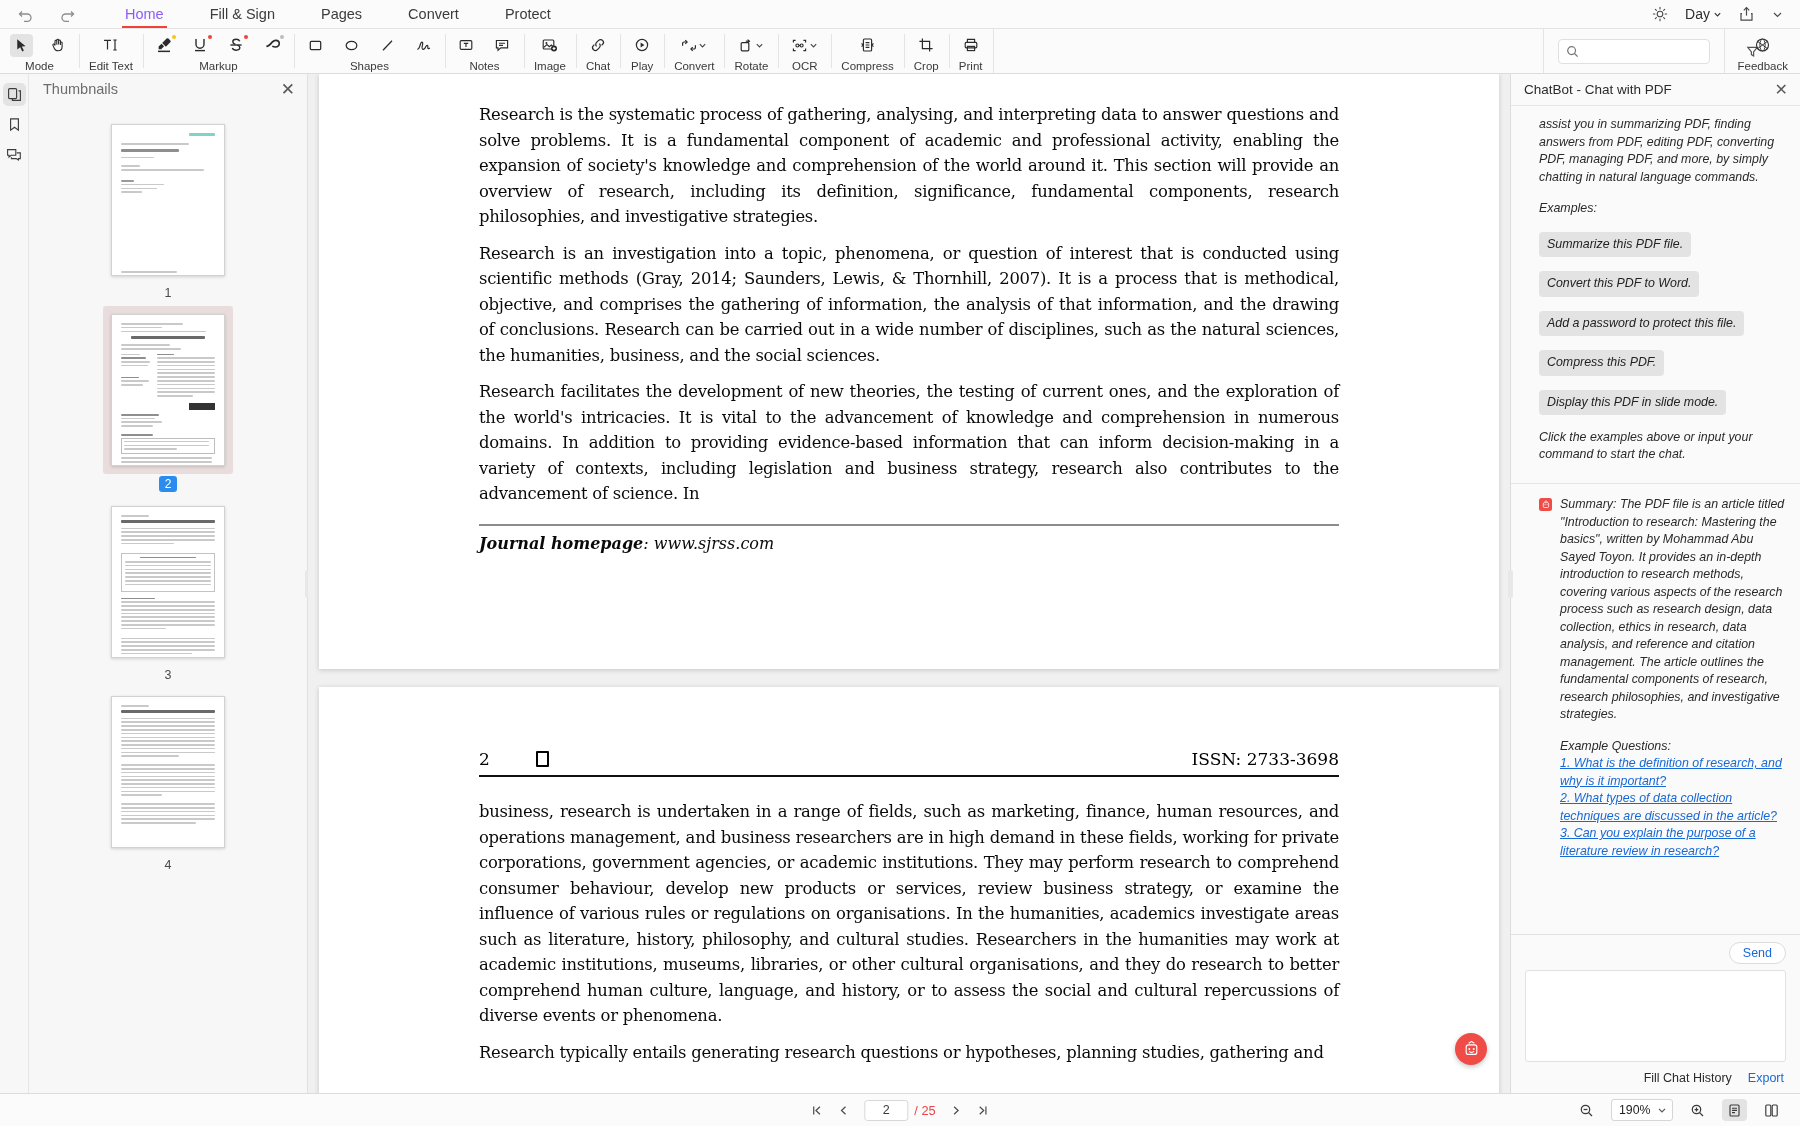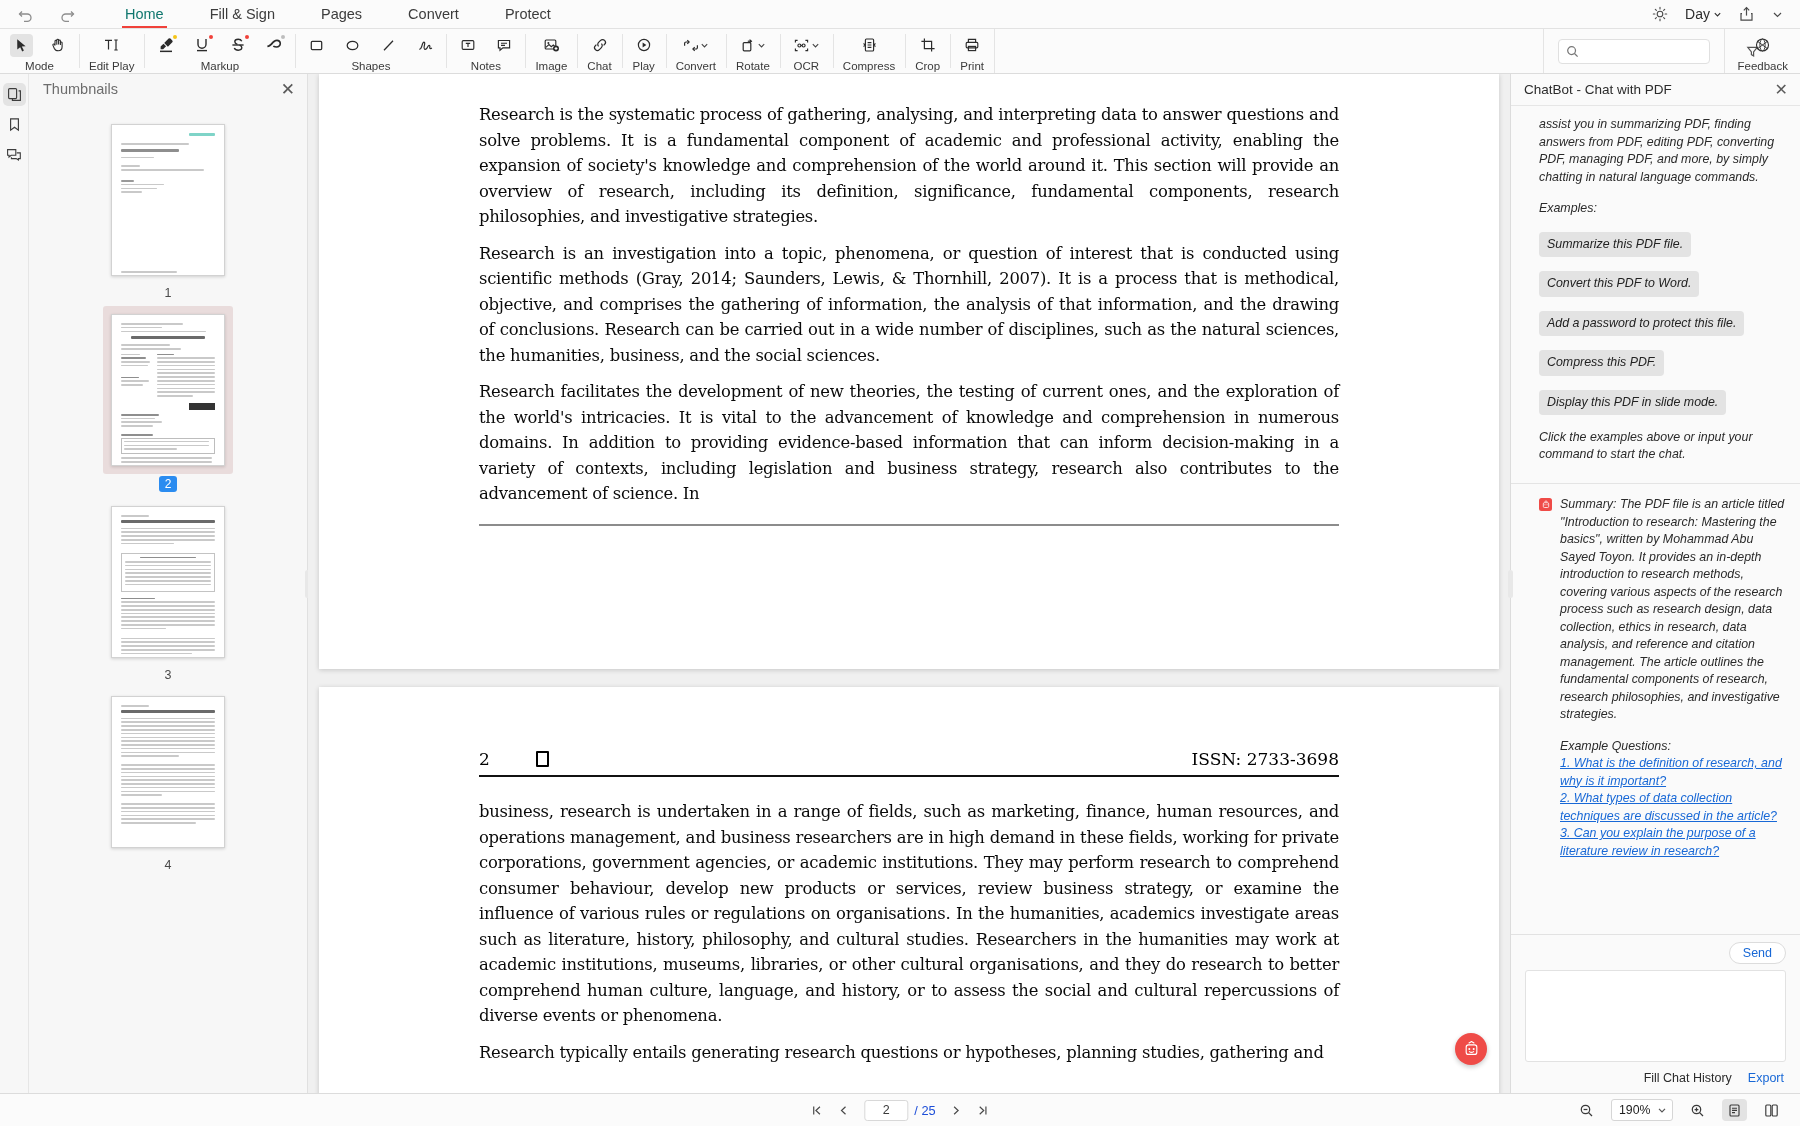--- a/index.html
+++ b/index.html
@@ -28,21 +28,21 @@
   }
   .menu-tabs { display: flex; align-items: stretch; margin-left: 24px; }
   .menu-tab {
     padding: 0 23px;
     display: flex; align-items: center; justify-content: center;
     font-size: 14.5px;
     color: #3c3c3c;
     position: relative;
     white-space: nowrap;
   }
-  .menu-tab.active { color: #0f766e; }
+  .menu-tab.active { color: #8b5cf6; }
   .menu-tab.active::after {
     content: ""; position: absolute; left: 20px; right: 20px; bottom: 0;
     height: 2px; background: #f0413a;
   }
   .menubar-right {
     margin-left: auto;
     display: flex; align-items: center; gap: 17px;
     padding-right: 16px;
   }
   .mb-icon { color: #4a4a4a; display: flex; align-items: center; }
@@ -291,21 +291,21 @@
     display: flex; align-items: center; gap: 14px;
     font-size: 13px; color: #3a3a3a;
   }
   .pager .nav { color: #4a4a4a; font-size: 13px; }
   .pagebox {
     width: 44px; height: 21px; background: #fff;
     border: 1px solid #d8d8d8; border-radius: 3px;
     display: flex; align-items: center; justify-content: center;
     font-size: 12.5px;
   }
-  .pagetotal { font-size: 12.8px; color: #1d4ed8; margin-left: -8px; }
+  .pagetotal { font-size: 12.8px; color: #ef4444; margin-left: -8px; }
   .zoomarea {
     margin-left: auto; display: flex; align-items: center; gap: 12px;
     padding-right: 16px;
   }
   .zoomsel {
     height: 22px; min-width: 62px; background: #fff;
     border: 1px solid #d6d6d6; border-radius: 3px;
     display: flex; align-items: center; padding: 0 5px 0 7px;
     font-size: 12.3px; color: #1d1d1d;
   }
@@ -400,21 +400,21 @@
 
   <div class="rgroup">
     <div class="ricons">
       <span class="ritem">
         <svg width="17" height="16" viewBox="0 0 17 16" fill="none" stroke="currentColor" stroke-width="1.2">
           <path d="M2 3.4h7M5.5 3.4v9.2"></path>
             <path d="M11.3 3h3.4M11.3 13h3.4M13 3v10"></path>
         </svg>
       </span>
     </div>
-    <div class="rlabel">Edit Play</div>
+    <div class="rlabel">Edit Text</div>
   </div>
 
   <div class="rgroup">
     <div class="ricons">
       <span class="ritem">
         <svg width="16" height="16" viewBox="0 0 16 16" fill="currentColor">
             <path d="M10.6 1.6 6.2 6l3.7 3.7 4.4-4.4a1.3 1.3 0 0 0 0-1.8l-1.9-1.9a1.3 1.3 0 0 0-1.8 0Z"></path>
             <path d="M5.5 6.7 2.6 9.6v2.6h2.6l2.9-2.9Z"></path>
             <rect x="2" y="13.6" width="12" height="1.5"></rect>
           </svg>
@@ -860,20 +860,23 @@
     <div class="panel-grip"></div>
   </div>
 
   <div class="docview">
 
     <div class="page page1">
       <div class="doc-p">Research is the systematic process of gathering, analysing, and interpreting data to answer questions and solve problems. It is a fundamental component of academic and professional activity, enabling the expansion of society's knowledge and comprehension of the world around it. This section will provide an overview of research, including its definition, significance, fundamental components, research philosophies, and investigative strategies.</div>
       <div class="doc-p">Research is an investigation into a topic, phenomena, or question of interest that is conducted using scientific methods (Gray, 2014; Saunders, Lewis, &amp; Thornhill, 2007). It is a process that is methodical, objective, and comprises the gathering of information, the analysis of that information, and the drawing of conclusions. Research can be carried out in a wide number of disciplines, such as the natural sciences, the humanities, business, and the social sciences.</div>
       <div class="doc-p">Research facilitates the development of new theories, the testing of current ones, and the exploration of the world's intricacies. It is vital to the advancement of knowledge and comprehension in numerous domains. In addition to providing evidence-based information that can inform decision-making in a variety of contexts, including legislation and business strategy, research also contributes to the advancement of science. In</div>
       <div class="journal-rule"></div>
+      <div class="journal-line">
+        <b>Journal homepage</b><i>: www.sjrss.com</i>
+      </div>
     </div>
 
     <div class="page page2">
       <div class="pg2-head">
         <span class="num">2</span>
         <span class="glyph"></span>
         <span class="issn">ISSN: 2733-3698</span>
       </div>
       <div class="pg2-rule"></div>
       <div class="doc-p">business, research is undertaken in a range of fields, such as marketing, finance, human resources, and operations management, and business researchers are in high demand in these fields, working for private corporations, government agencies, or academic institutions. They may perform research to comprehend consumer behaviour, develop new products or services, review business strategy, or examine the influence of various rules or regulations on organisations. In the humanities, academics investigate areas such as literature, history, philosophy, and cultural studies. Researchers in the humanities may work at academic institutions, museums, libraries, or other cultural organisations, and they do research to better comprehend human culture, language, and history, or to assess the social and cultural repercussions of diverse events or phenomena.</div>

